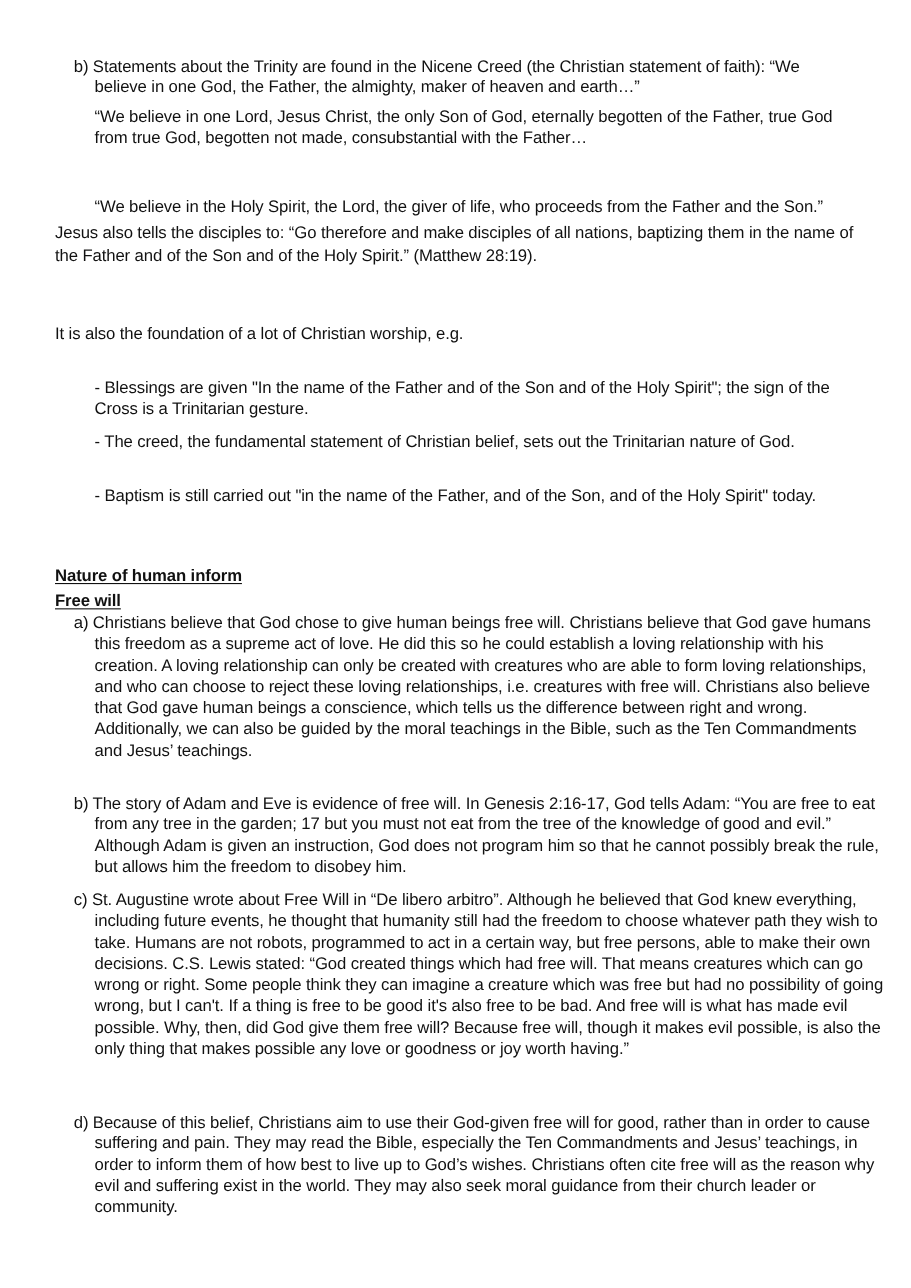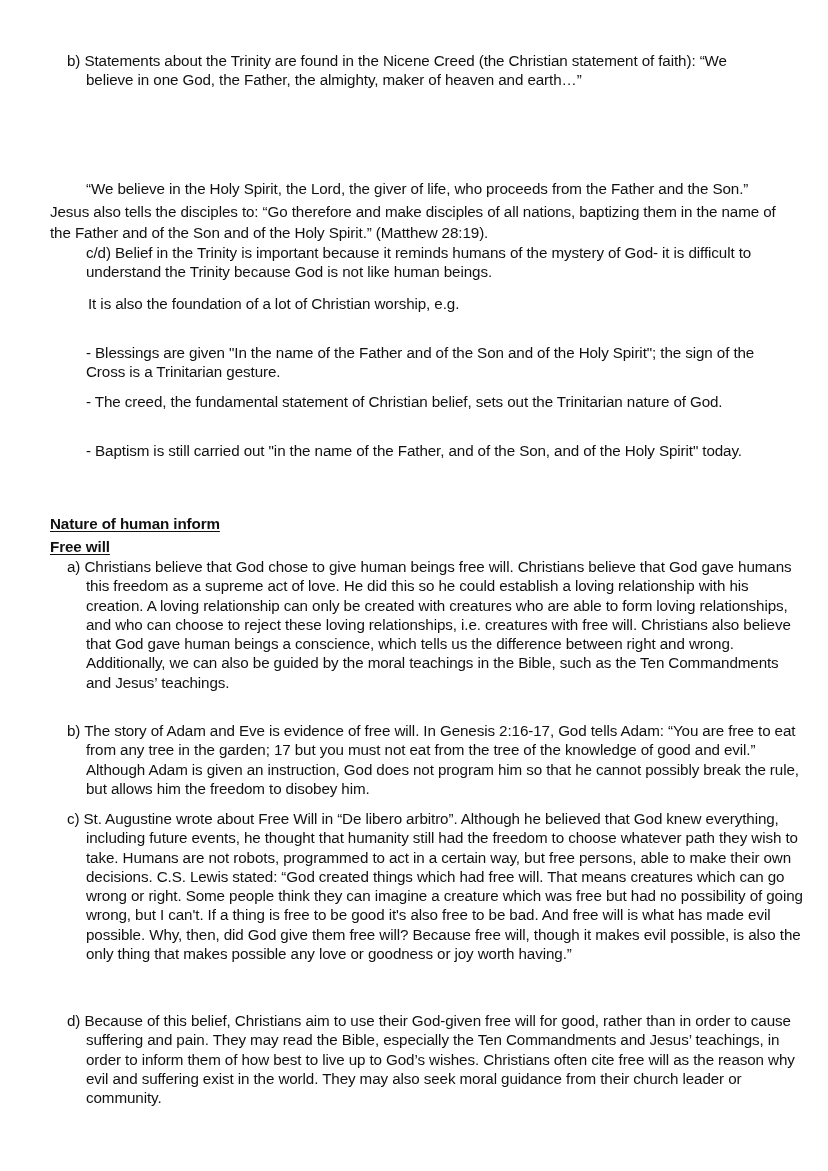--- a/index.html
+++ b/index.html
@@ -40,28 +40,28 @@
       text-underline-offset: 2px;
     }
   </style>
 </head>
 <body>
 
 <div class="page">
 
   <p class="block item" style="left:67px; top:51px; width:690px;">b) Statements about the Trinity are found in the Nicene Creed (the Christian statement of faith): “We believe in one God, the Father, the almighty, maker of heaven and earth…”</p>
 
+  <p class="block" style="left:86px; top:97px; width:690px;">“We believe in one Lord, Jesus Christ, the only Son of God, eternally begotten of the Father, true God from true God, begotten not made, consubstantial with the Father…</p>
 
   <p class="block" style="left:86px; top:147px; width:690px;margin-top:32px;">“We believe in the Holy Spirit, the Lord, the giver of life, who proceeds from the Father and the Son.”</p>
 
   <p class="block" style="left:50px; top:201px; width:730px; line-height:21px;">Jesus also tells the disciples to: “Go therefore and make disciples of all nations, baptizing them in the name of the Father and of the Son and of the Holy Spirit.” (Matthew 28:19).</p>
 
-  <p class="block" style="left:86px; top:243px; width:700px;">c/d) Belief in the Trinity is important because it reminds humans of the mystery of God- it is difficult to understand the Trinity because God is not like human beings.</p>
 
-  <p class="block" style="left:50px; top:294px; width:700px;margin-left:38px;">It is also the foundation of a lot of Christian worship, e.g.</p>
+  <p class="block" style="left:50px; top:294px; width:700px;">It is also the foundation of a lot of Christian worship, e.g.</p>
 
 
   <p class="block" style="left:86px; top:343px; width:690px;">- Blessings are given "In the name of the Father and of the Son and of the Holy Spirit"; the sign of the Cross is a Trinitarian gesture.</p>
 
   <p class="block" style="left:86px; top:392px; width:690px;">- The creed, the fundamental statement of Christian belief, sets out the Trinitarian nature of God.</p>
 
   <p class="block" style="left:86px; top:441px; width:670px;">- Baptism is still carried out "in the name of the Father, and of the Son, and of the Holy Spirit" today.</p>
 
   <p class="block heading" style="left:50px; top:514px;">Nature of human inform</p>
 

